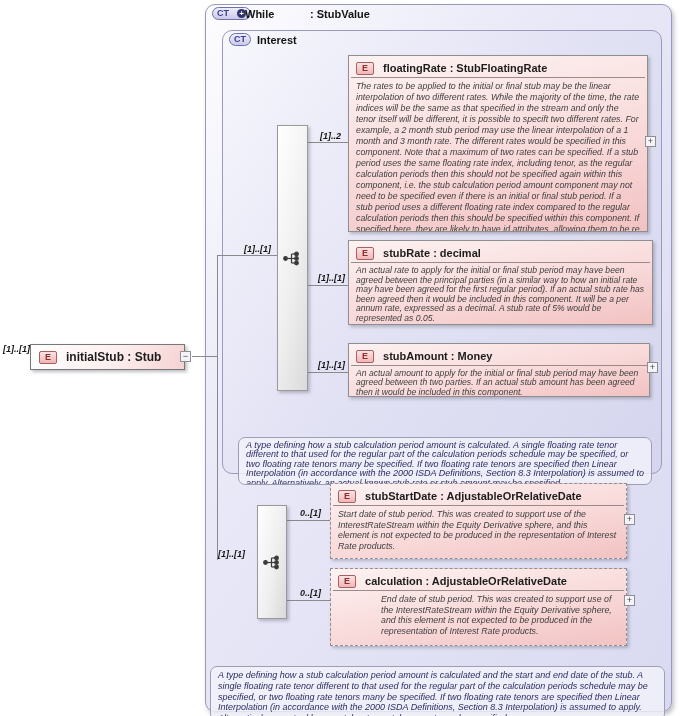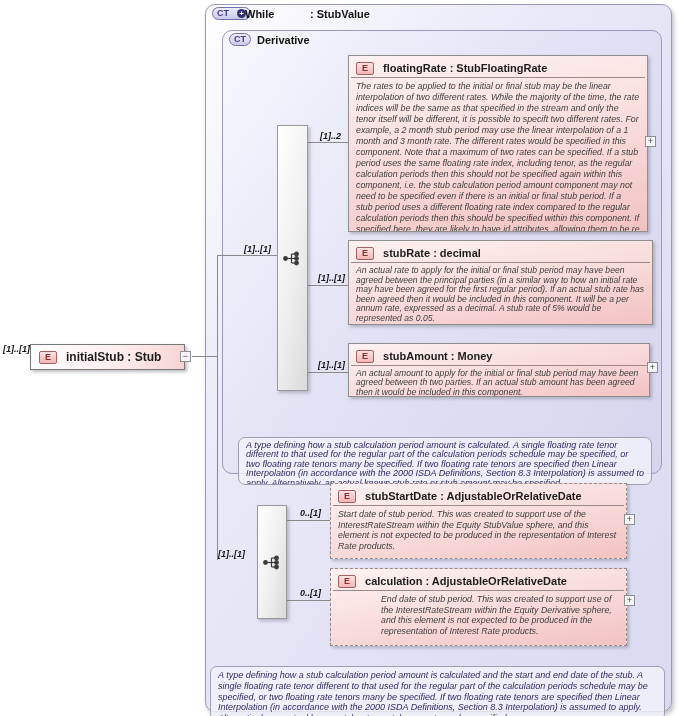--- a/index.html
+++ b/index.html
@@ -49,21 +49,21 @@
     <span>CT</span>
     <span class="ct-plus-circle">+</span>
   </span>
   <span class="abs box-title" style="left:245px;top:8px;">While</span>
   <span class="abs box-title" style="left:310px;top:8px;">: StubValue</span>
 
   <div class="abs inner-box" style="left:222px;top:30px;width:438px;height:442px;"></div>
   <span class="abs ct-badge" style="left:229px;top:33px;">
     <span>CT</span>
   </span>
-  <span class="abs box-title" style="left:257px;top:34px;">Derivative</span>
+  <span class="abs box-title" style="left:257px;top:34px;">Interest</span>
 
   <div class="abs line" style="left:192px;top:356px;width:25px;height:1px;"></div>
   <div class="abs line" style="left:217px;top:255px;width:1px;height:305px;"></div>
   <div class="abs line" style="left:218px;top:255px;width:59px;height:1px;"></div>
   <div class="abs line" style="left:306px;top:142px;width:42px;height:1px;"></div>
   <div class="abs line" style="left:306px;top:285px;width:42px;height:1px;"></div>
   <div class="abs line" style="left:306px;top:372px;width:42px;height:1px;"></div>
   <div class="abs line" style="left:285px;top:520px;width:45px;height:1px;"></div>
   <div class="abs line" style="left:285px;top:600px;width:45px;height:1px;"></div>
 
@@ -140,21 +140,21 @@
 
   <span class="abs card" style="left:218px;top:549px;">[1]..[1]</span>
   <span class="abs card" style="left:300px;top:508px;">0..[1]</span>
   <span class="abs card" style="left:300px;top:588px;">0..[1]</span>
 
   <div class="abs elem dashed" style="left:330px;top:483px;width:295px;height:74px;">
     <div class="elem-header">
       <span class="e-badge">E</span>
       <span class="elem-title">stubStartDate : AdjustableOrRelativeDate</span>
     </div>
-    <div class="elem-desc" style="height:46px;line-height:10.6px;">Start date of stub period. This was created to support use of the InterestRateStream within the Equity StubValue sphere, and this element is not expected to be produced in the representation of Interest Rate products.</div>
+    <div class="elem-desc" style="height:46px;line-height:10.6px;">Start date of stub period. This was created to support use of the InterestRateStream within the Equity Derivative sphere, and this element is not expected to be produced in the representation of Interest Rate products.</div>
   </div>
   <div class="abs tick-box" style="left:624px;top:514px;">+</div>
 
   <div class="abs elem dashed" style="left:330px;top:568px;width:295px;height:76px;">
     <div class="elem-header">
       <span class="e-badge">E</span>
       <span class="elem-title">calculation : AdjustableOrRelativeDate</span>
     </div>
     <div class="elem-desc" style="height:48px;line-height:10.6px;margin-left:43px;">End date of stub period. This was created to support use of the InterestRateStream within the Equity Derivative sphere, and this element is not expected to be produced in the representation of Interest Rate products.</div>
   </div>

